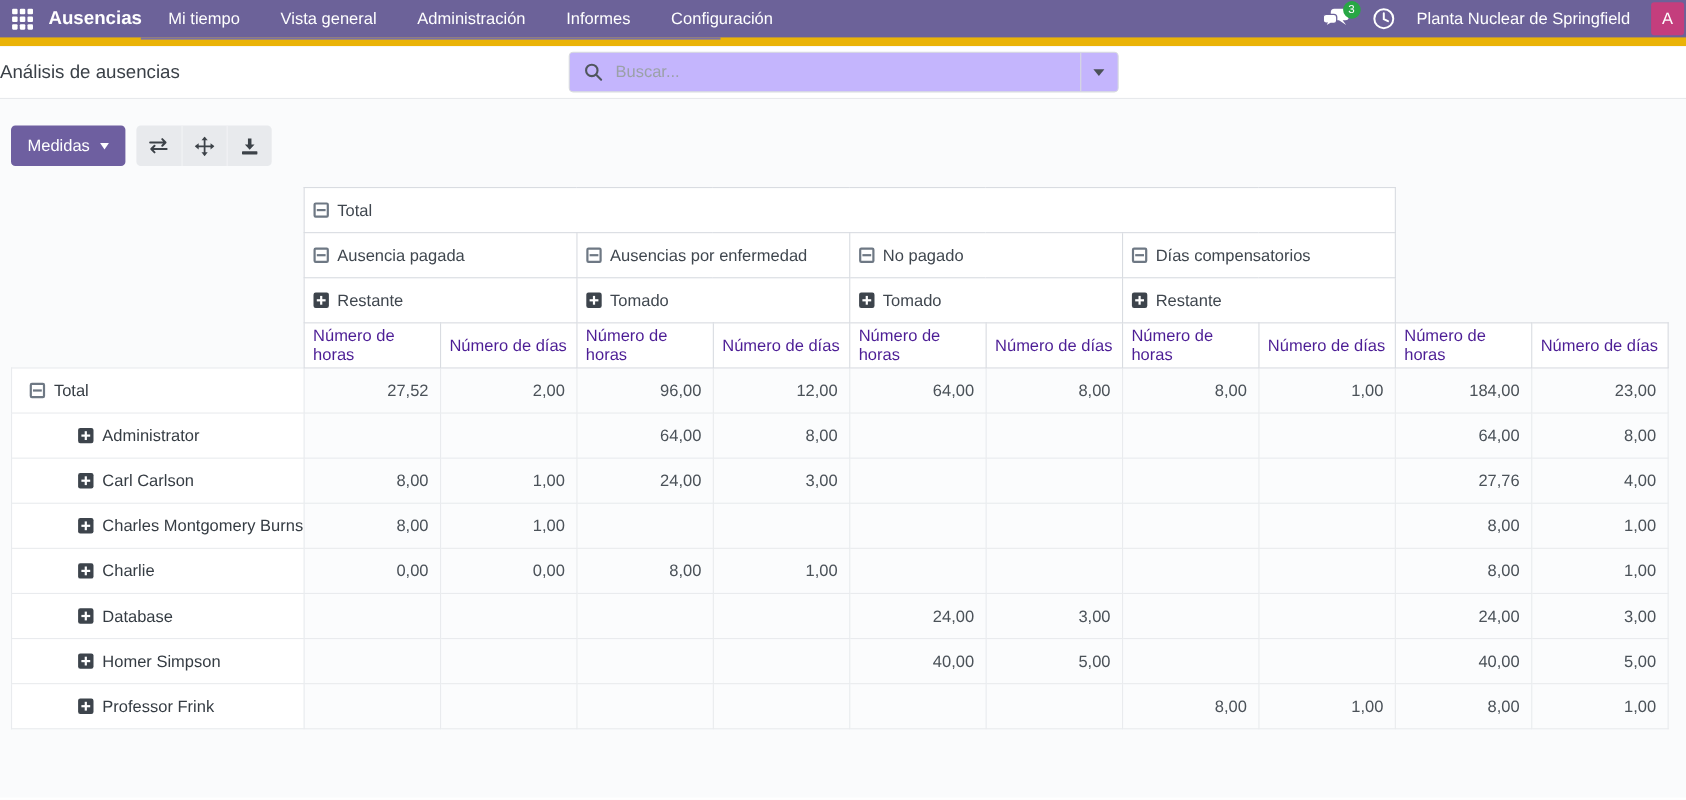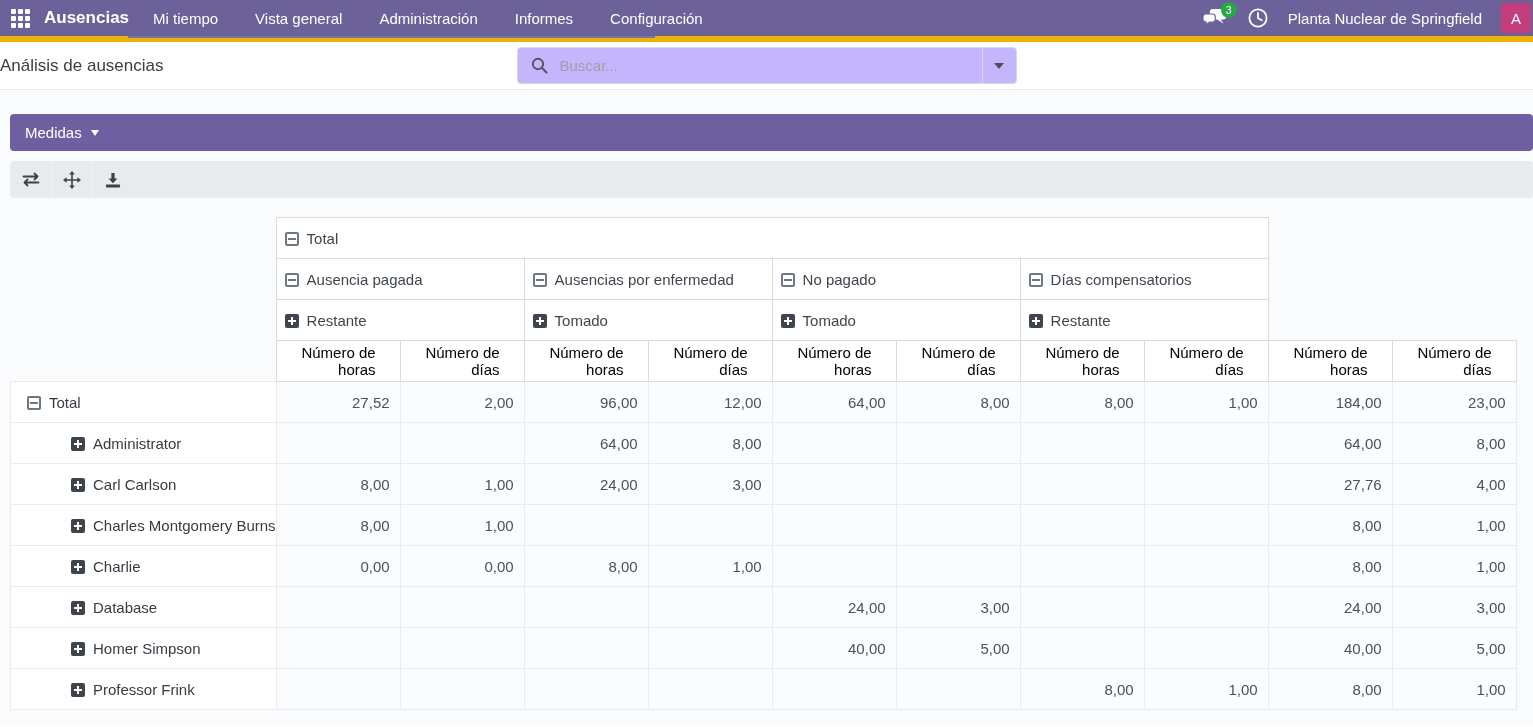--- a/index.html
+++ b/index.html
@@ -7,21 +7,21 @@
   body {
     width:1533px; height:727px; overflow:hidden;
     font-family:"Liberation Sans", sans-serif;
     background:#ffffff; color:#3a4047;
   }
 
   
   .navbar {
     position:relative; height:42px; background:#6C6299;
     display:flex; align-items:center; color:#fff;
-    border-bottom:6px solid #eab308; padding-left:2px;
+    border-bottom:8px solid #eab308; padding-left:2px;
   }
   .nav-underline { position:absolute; left:128px; width:527px; bottom:-2px; height:2px; background:#7A71A6; }
   .apps-btn { width:36px; height:40px; display:flex; align-items:center; justify-content:center; cursor:pointer; }
   .apps-grid { display:grid; grid-template-columns:repeat(3,5px); grid-gap:2px; }
   .apps-grid i { width:5px; height:5px; background:#fff; border-radius:1px; }
   .brand { font-size:17px; font-weight:700; margin:0 24px 0 6px; cursor:pointer; }
   .nav-menu { display:flex; gap:37px; font-size:15px; }
   .nav-menu span { cursor:pointer; white-space:nowrap; }
   .nav-right { margin-left:auto; display:flex; align-items:center; gap:19px; padding-right:2px; }
   .msg-btn { position:relative; cursor:pointer; display:flex; }
@@ -60,42 +60,42 @@
     display:flex; align-items:center; justify-content:center; cursor:pointer;
   }
   .caret-down {
     width:0; height:0; border-left:5px solid transparent;
     border-right:5px solid transparent; border-top:6px solid #4b5157;
   }
   .caret-down.white { border-top-color:#fff; border-left-width:4.5px; border-right-width:4.5px; }
 
   
   .content { background:#fafbfc; height:635px; padding:24px 0 0 10px; }
-  .toolbar { display:flex; gap:10px; margin-bottom:19px;flex-direction:column; }
+  .toolbar { display:flex; gap:10px; margin-bottom:19px; }
   .btn-measures {
     background:#6E5FA0; color:#fff; border:none; border-radius:4px;
     height:37px; padding:0 15px; font-size:15px; display:flex;
     align-items:center; gap:9px; cursor:pointer; font-family:"Liberation Sans", sans-serif;
   }
   .btn-group { display:flex; background:#e8eaed; border-radius:4px; overflow:hidden; }
   .btn-icon { width:41px; height:37px; display:flex; align-items:center; justify-content:center; cursor:pointer; border:none; background:transparent; }
   .btn-icon + .btn-icon { border-left:1px solid #f2f3f5; }
 
   
   table.pivot { border-collapse:collapse; table-layout:fixed; }
   col.c-rowhdr { width:249px; }
   col.c-val { width:124px; }
   .pivot th, .pivot td { height:41px; padding:0; font-weight:normal; }
   th.hcell {
     border:1px solid #d9dce1; background:#fff; text-align:left;
     padding:0 8px; font-size:15px; color:#3f464e; cursor:pointer;
   }
   th.measure {
-    border:1px solid #d9dce1; background:#fff; text-align:right;
-    padding:0 24px; font-size:15px; color:#000000; cursor:pointer;
+    border:1px solid #d9dce1; background:#fff; text-align:left;
+    padding:0 8px; font-size:15px; color:#4c1d95; cursor:pointer;
   }
   th.corner, td.corner { border:none; background:transparent; }
   td.rowhdr {
     background:#fff; border:1px solid #e9ebee; font-size:15px;
     color:#353c43; padding-left:16px; cursor:pointer; white-space:nowrap;
   }
   td.rowhdr.lvl1 { padding-left:60px; }
   td.val {
     background:#fbfcfd; border:1px solid #e9ebee; text-align:right;
     padding-right:10px; font-size:15px; color:#4b5259; cursor:pointer;

